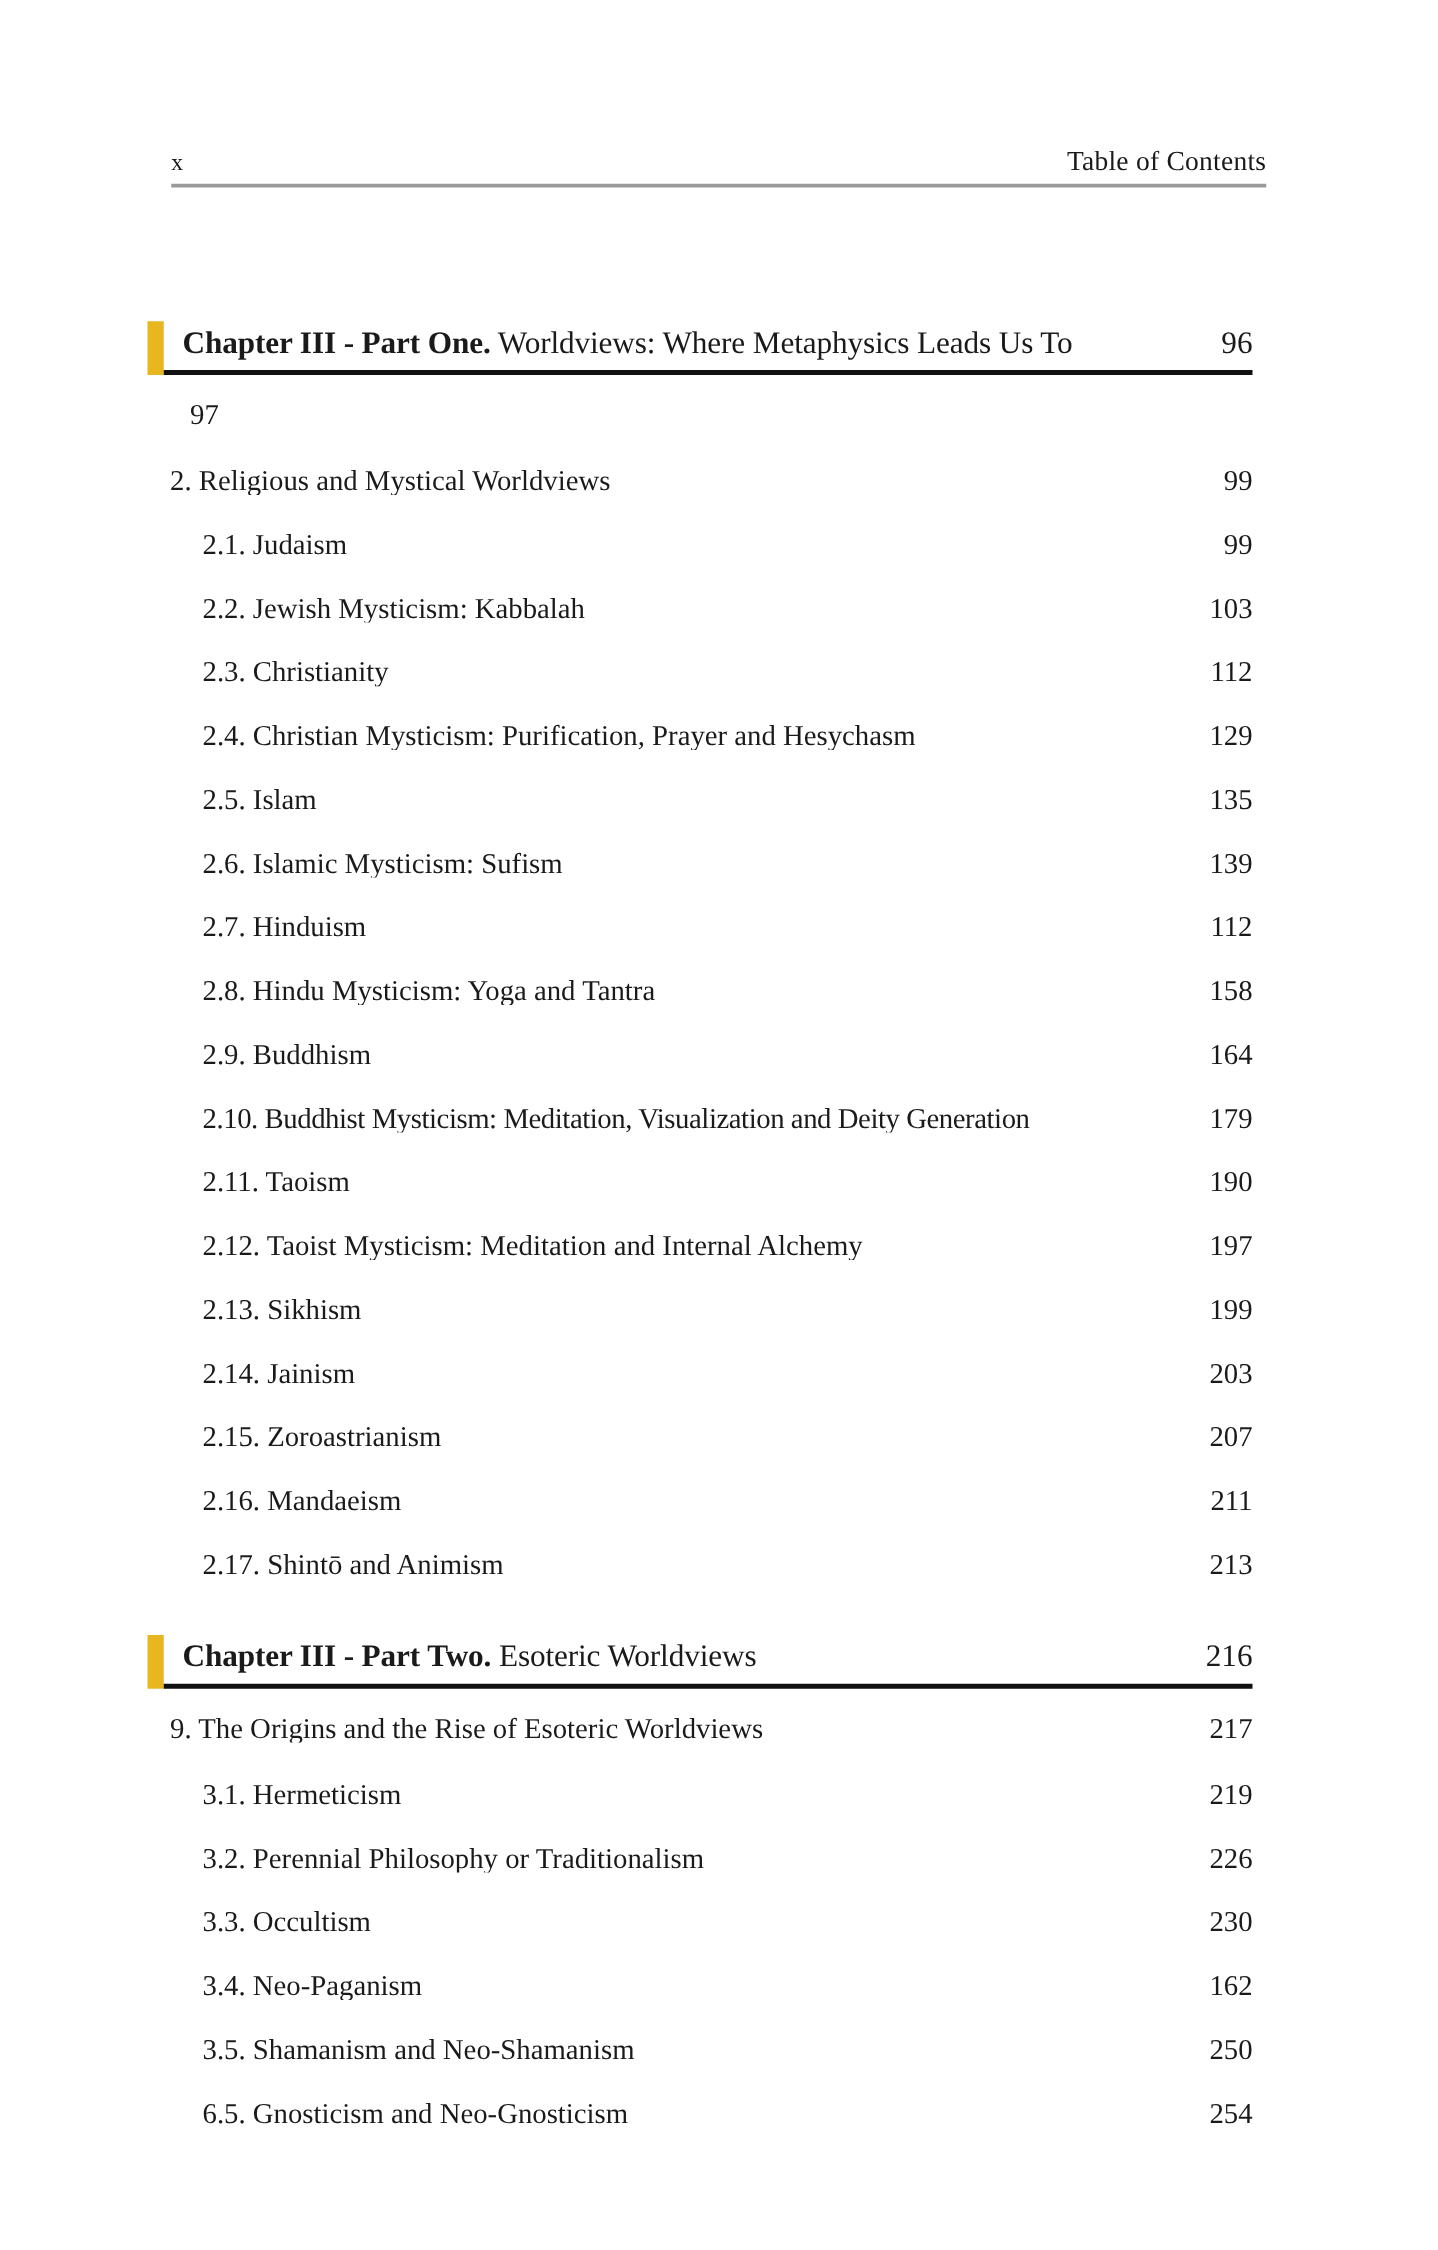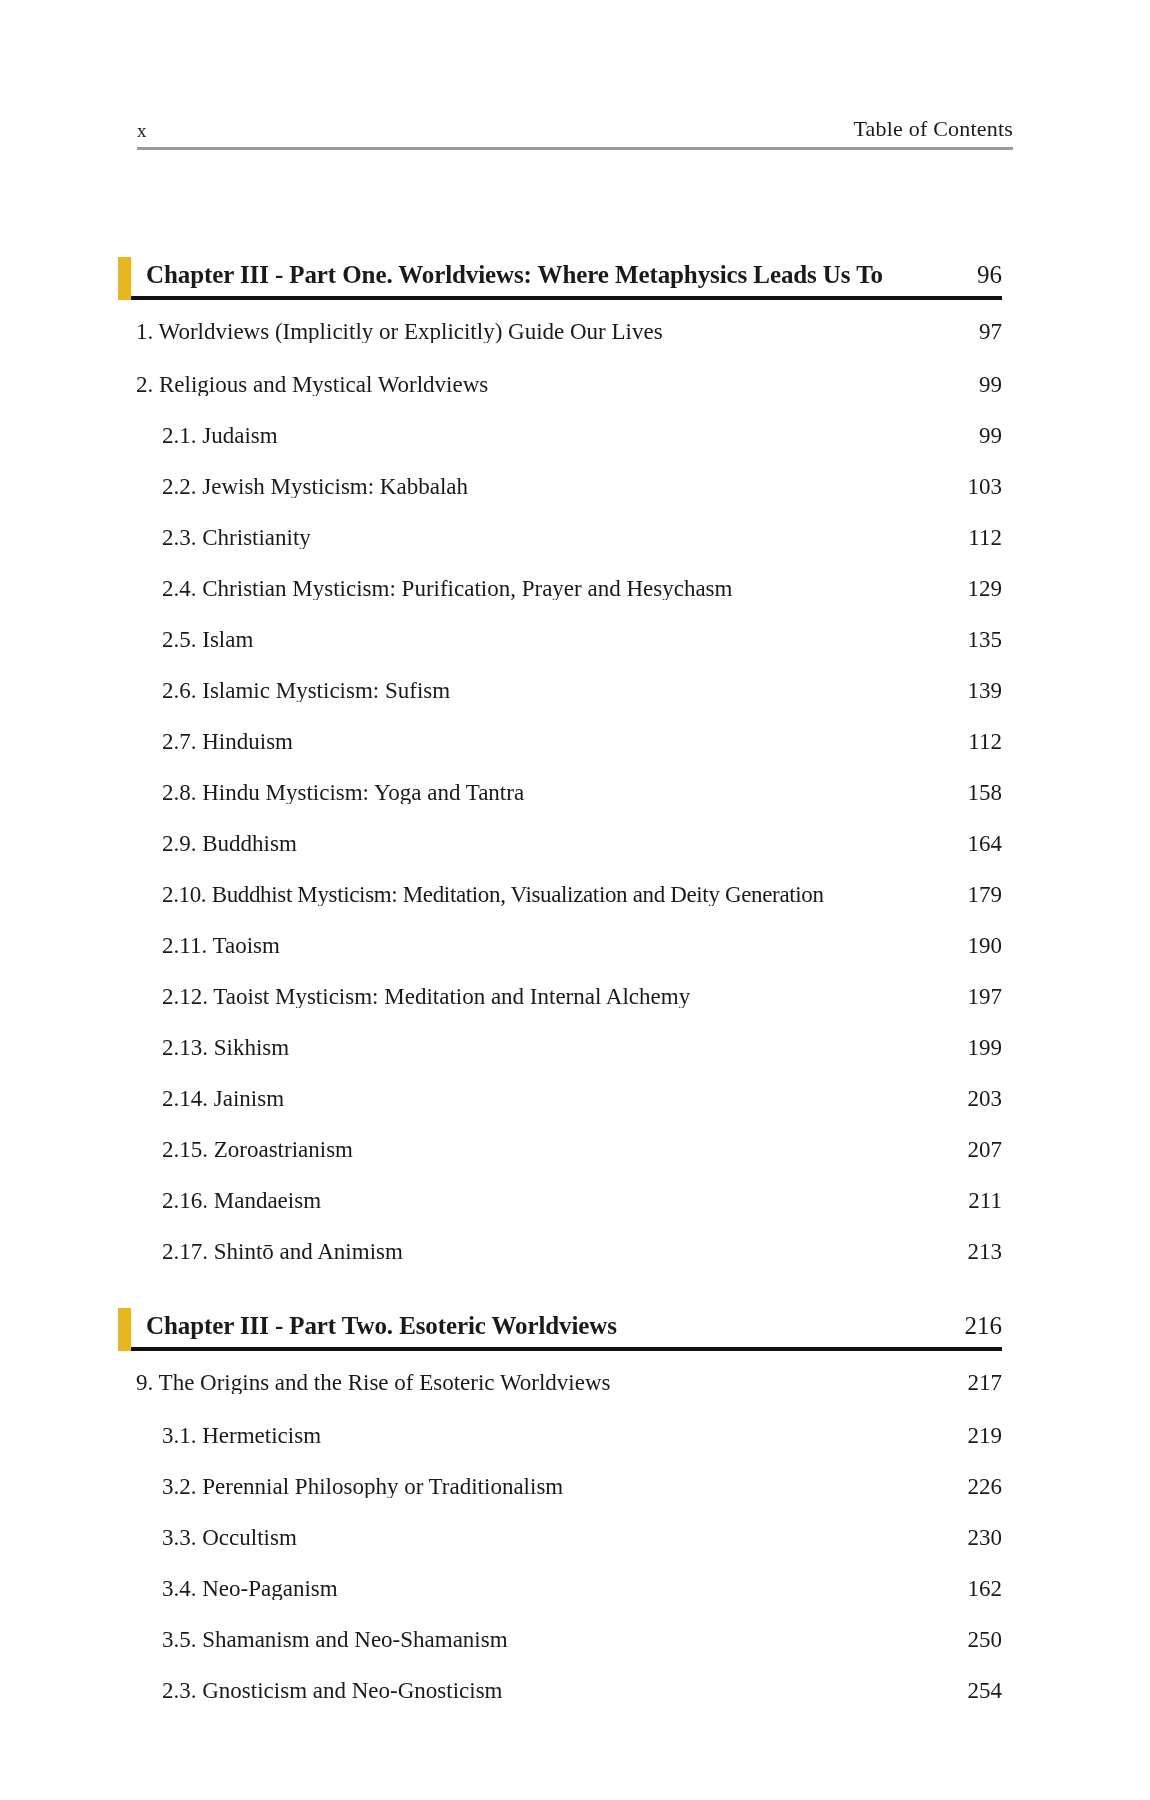--- a/index.html
+++ b/index.html
@@ -80,21 +80,21 @@
     font-size: 25px;
     line-height: 1.12;
     white-space: nowrap;
     overflow: hidden;
   }
   .chapter-label {
     font-weight: 700;
     letter-spacing: -0.1px;
   }
   .chapter-subtitle {
-    font-weight: 700;
+    font-weight: 400;
     letter-spacing: -0.1px;
   }
   .chapter-page {
     font-size: 25px;
     line-height: 1.12;
     padding-left: 18px;
     white-space: nowrap;
   }
   
   .chapter-block.condensed .chapter-subtitle {
@@ -177,21 +177,20 @@
   <div class="toc">
       <div class="chapter-block">
         <div class="chapter-bar" style="background: rgb(232, 182, 30);"></div>
         <div class="chapter-body" style="border-bottom-color: rgb(17, 17, 17);">
           <div class="chapter-text"><span class="chapter-label">Chapter III - Part One.</span><span class="chapter-subtitle"> Worldviews: Where Metaphysics Leads Us To</span></div>
           <div class="chapter-page">96</div>
         </div>
       </div>
       <ul class="entries after-chapter">
         <li class="entry level-1">
-          <span class="entry-title">1. Worldviews (Implicitly or Explicitly) Guide Our Lives</span>
           <span class="entry-page">97</span>
         </li>
         <li class="entry level-1">
           <span class="entry-title">2. Religious and Mystical Worldviews</span>
           <span class="entry-page">99</span>
         </li>
         <li class="entry level-2">
           <span class="entry-title">2.1. Judaism</span>
           <span class="entry-page">99</span>
         </li>
@@ -286,21 +285,21 @@
         </li>
         <li class="entry level-2">
           <span class="entry-title">3.4. Neo-Paganism</span>
           <span class="entry-page">162</span>
         </li>
         <li class="entry level-2">
           <span class="entry-title">3.5. Shamanism and Neo-Shamanism</span>
           <span class="entry-page">250</span>
         </li>
         <li class="entry level-2">
-          <span class="entry-title">2.3. Gnosticism and Neo-Gnosticism</span>
+          <span class="entry-title">6.5. Gnosticism and Neo-Gnosticism</span>
           <span class="entry-page">254</span>
         </li>
       </ul>
       <ul class="entries after-chapter">
         <li class="entry level-1"></li>
       </ul>
     </div>
 
 </div>
 

